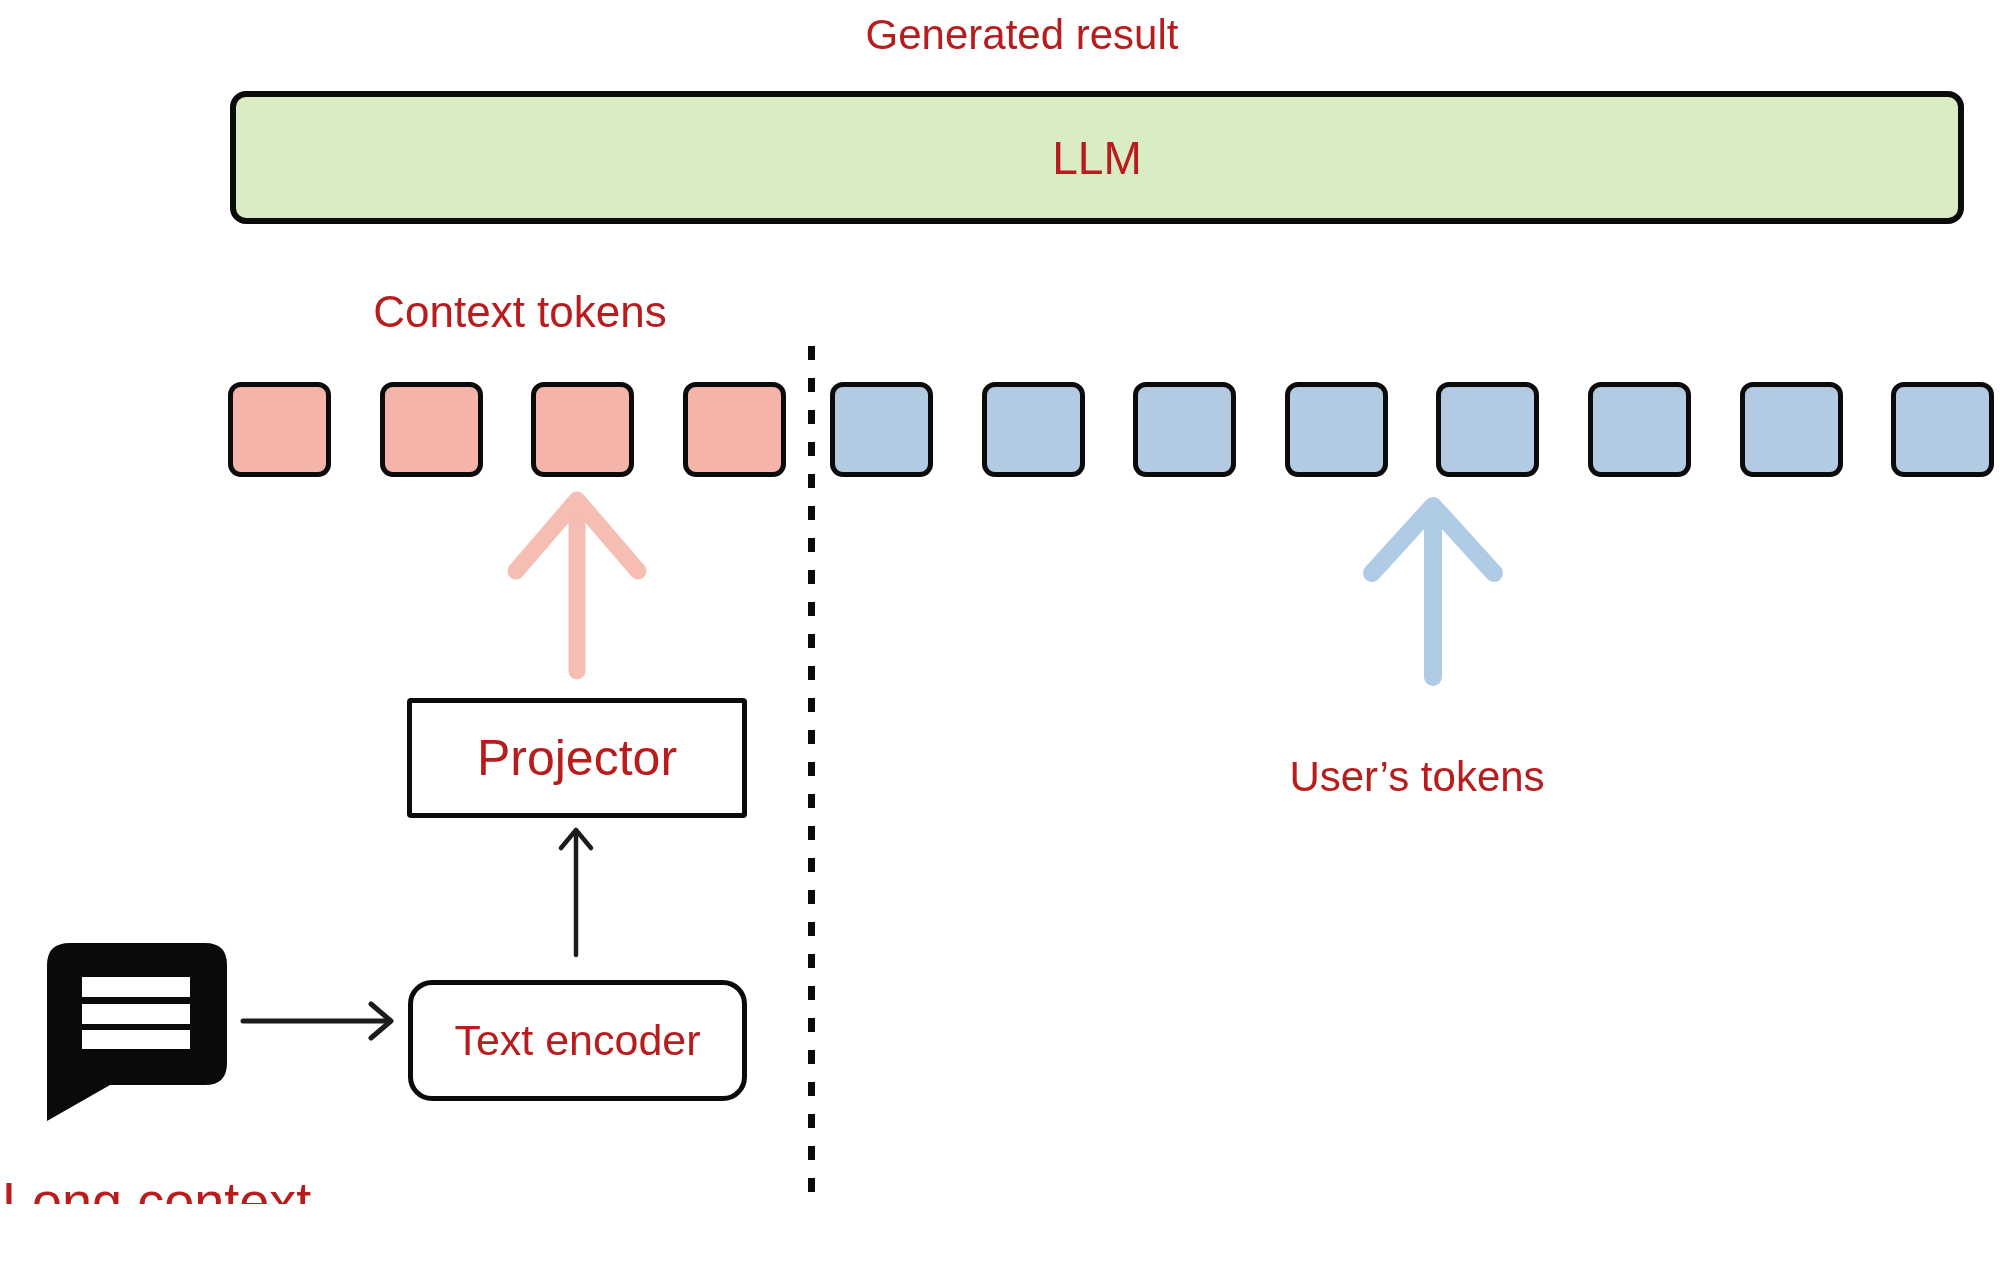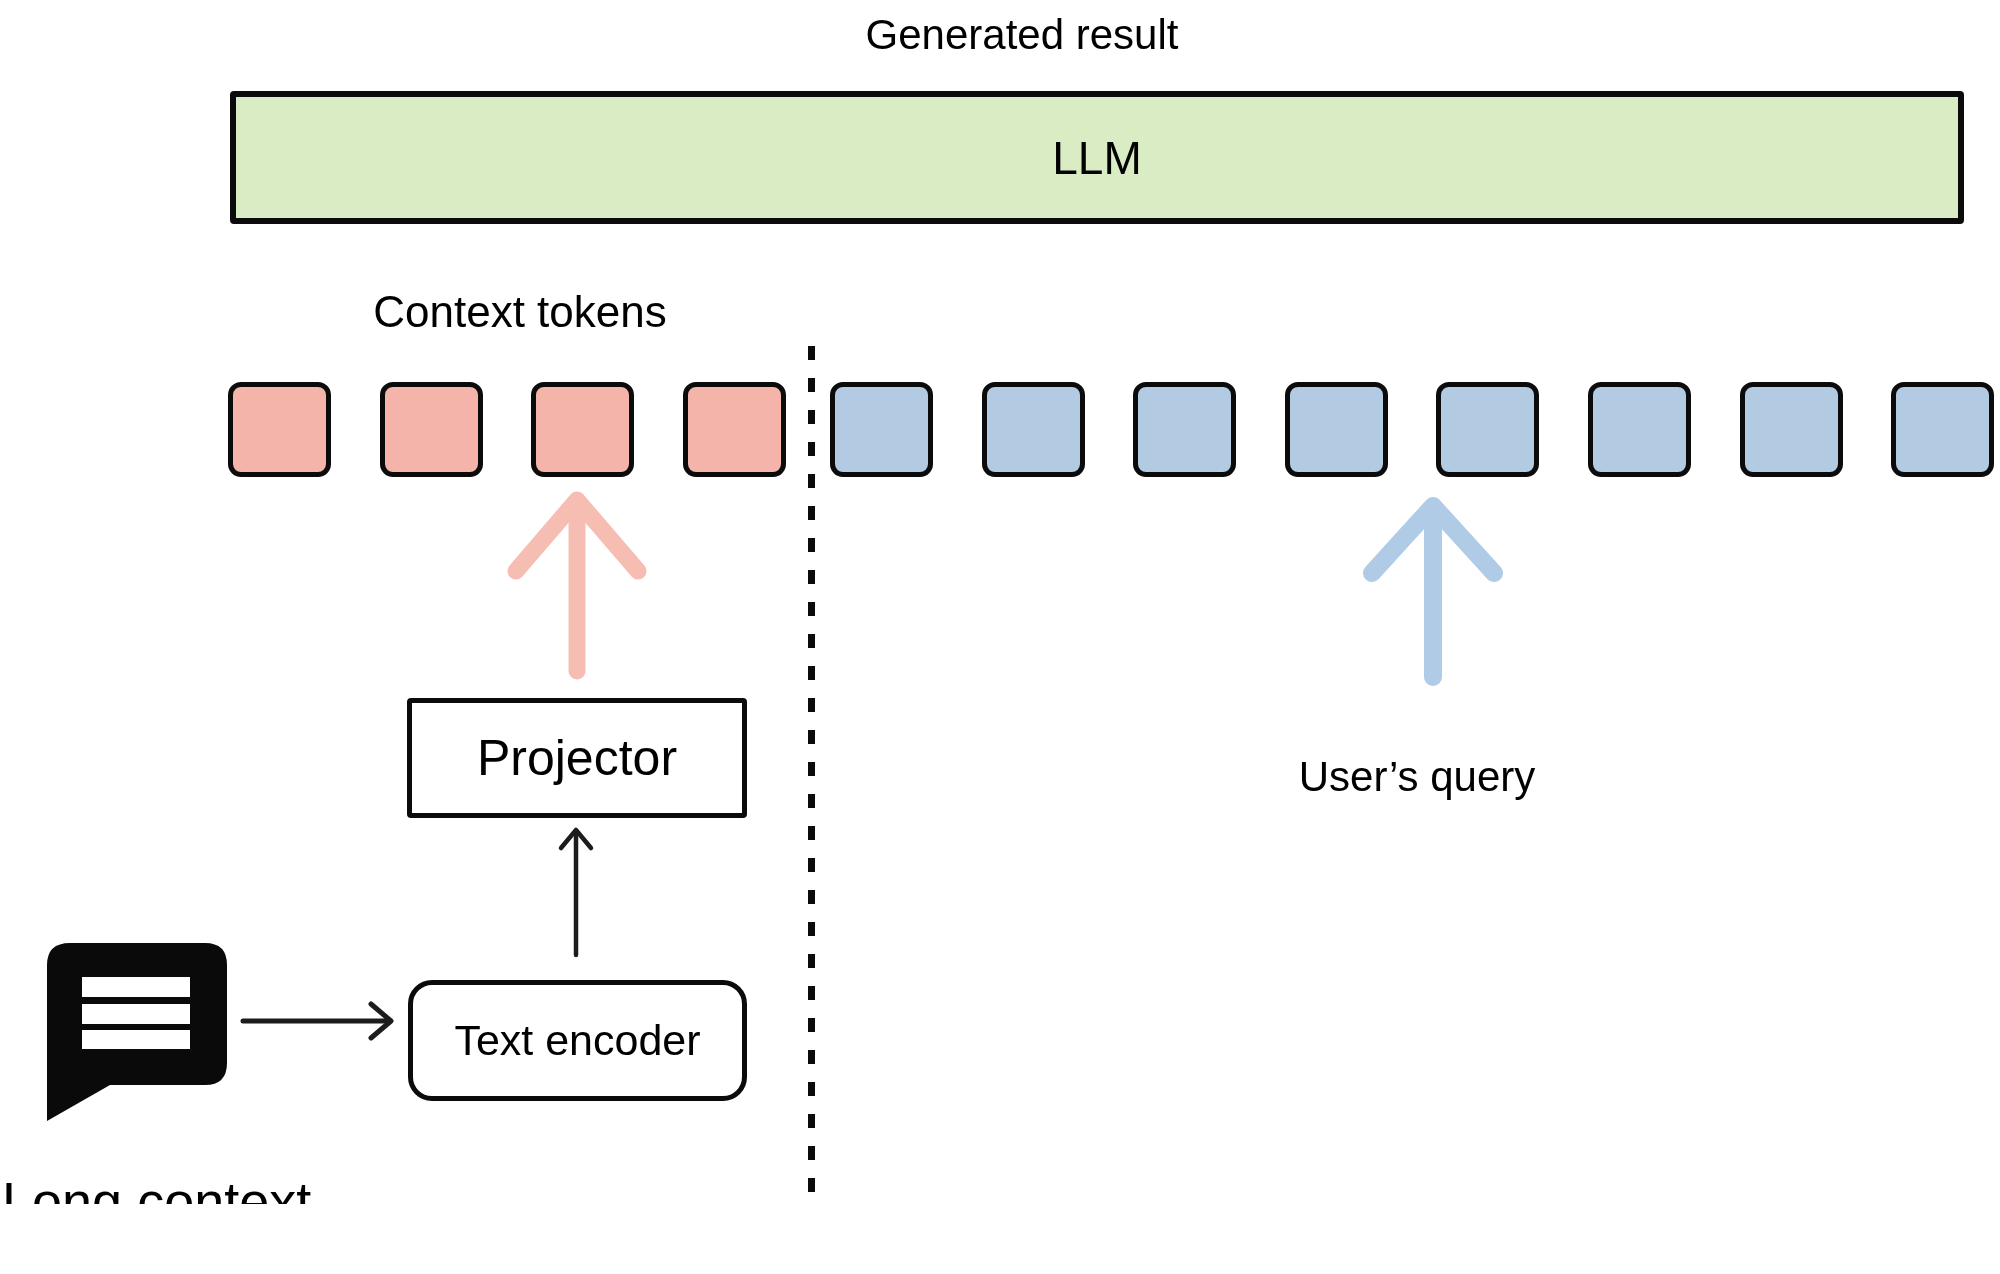--- a/index.html
+++ b/index.html
@@ -2,38 +2,38 @@
 <html><head>
 <meta charset="utf-8">
 <style>
   html, body { margin: 0; padding: 0; background: #ffffff; }
   .canvas {
     position: relative;
     width: 2000px;
     height: 1204px;
     background: #ffffff;
     font-family: "Liberation Sans", sans-serif;
-    color: #000000;
+    color: #b91c1c;
     overflow: hidden;
   }
   .label { position: absolute; white-space: nowrap; line-height: 1; }
   .centered { transform: translateX(-50%); }
   .box {
     position: absolute;
     display: flex;
     align-items: center;
     justify-content: center;
     border: 5px solid #0b0b0b;
     background: #ffffff;
     box-sizing: border-box;
     line-height: 1;
   }
   #llm-box {
     left: 230px; top: 91px; width: 1734px; height: 133px;
-    border-radius: 4px; border-width: 6px; font-size: 46px;
+    border-radius: 16px; border-width: 6px; font-size: 46px;
   }
   #projector-box {
     left: 407px; top: 698px; width: 340px; height: 120px;
     border-radius: 4px; font-size: 50px; text-align: right;
   }
   #text-encoder-box {
     left: 408px; top: 956px; width: 339px; height: 121px;
     border-radius: 24px; font-size: 43px; margin-top: 24px;
   }
   .token {
@@ -108,16 +108,16 @@
   </svg>
 
   <div class="box" id="projector-box">
     <span>Projector</span>
   </div>
 
   <div class="box" id="text-encoder-box">
     <span>Text encoder</span>
   </div>
 
-  <div class="label centered" style="left:1417px; top:756px; font-size:42px;">User’s query</div>
+  <div class="label centered" style="left:1417px; top:756px; font-size:42px;">User’s tokens</div>
   <div class="label" style="left:2px; top:1174px; font-size:54px;">Long context</div>
 
 </div>
 
 </body></html>

